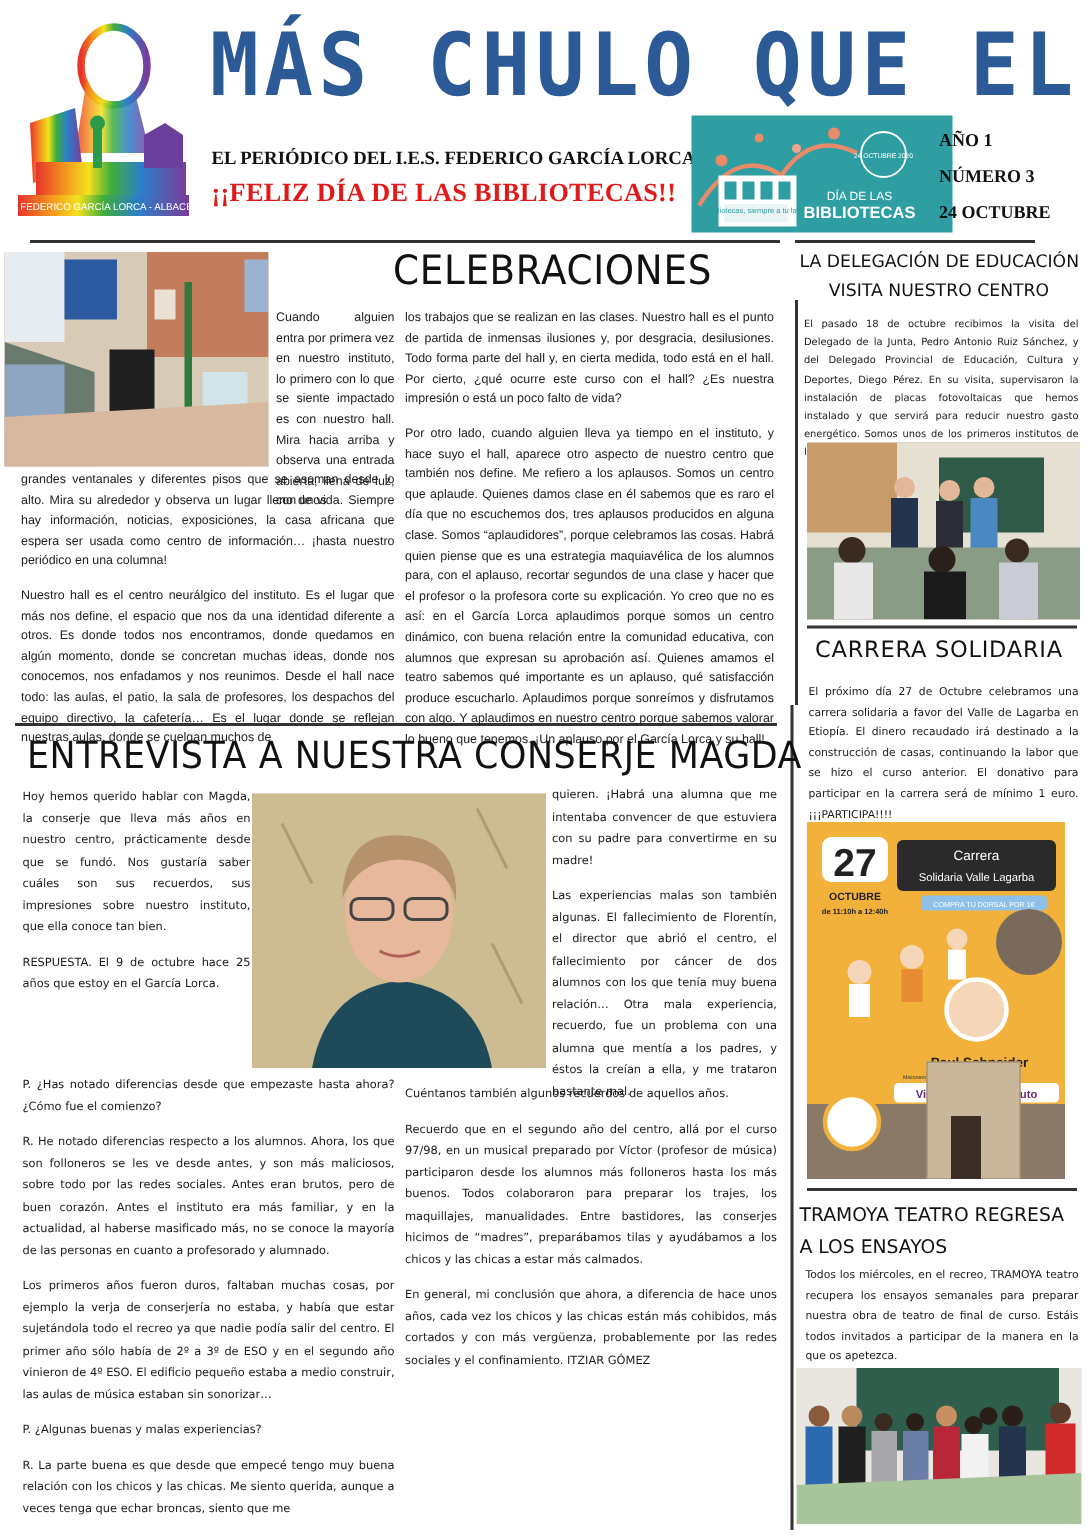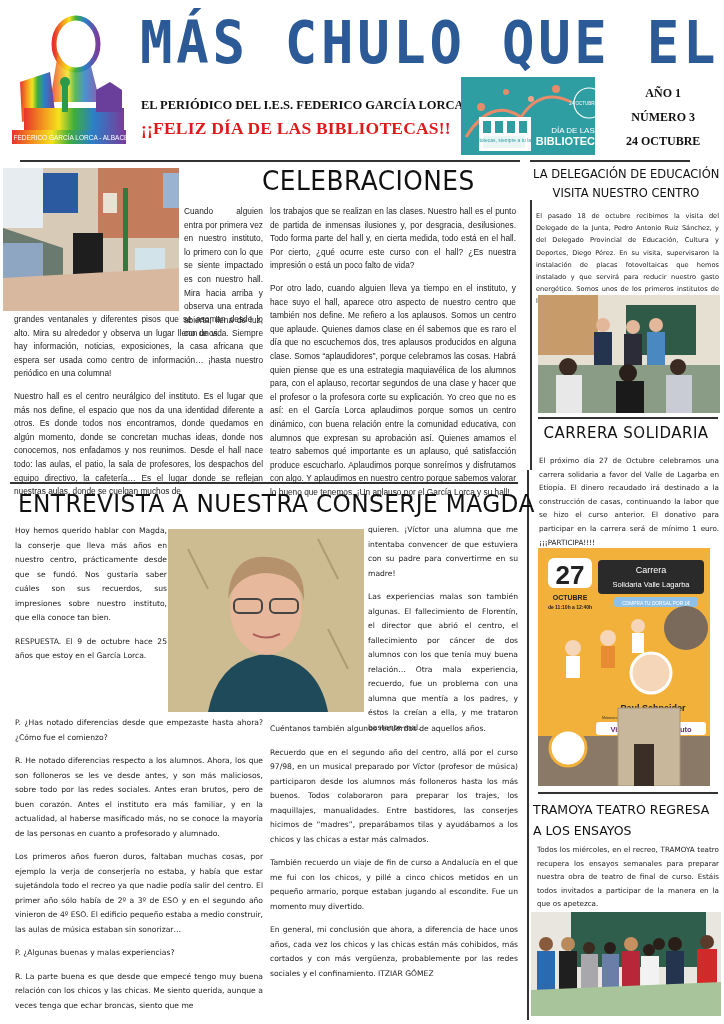--- a/index.html
+++ b/index.html
@@ -16,24 +16,24 @@
   }
   .subtitle {
     position: absolute; left: 141px; top: 98px; font-family: "Liberation Serif", serif;
     font-weight: bold; font-size: 12.5px; color: #111; text-align: center;
   }
   .celebrate {
     position: absolute; left: 141px; top: 118px; font-family: "Liberation Serif", serif;
     font-weight: bold; font-size: 17.5px; color: #e01a1a; letter-spacing: 0.2px; text-align: right;
   }
   .bib-banner {
-    position: absolute; left: 461px; top: 77px; width: 134px; height: 78px;
+    position: absolute; left: 461px; top: 77px; width: 174px; height: 78px;
     background: #2f9ea3; overflow: hidden;
   }
-  .issue-info { position: absolute; left: 626px; top: 86px; font-family: "Liberation Serif", serif; font-weight: bold; font-size: 12px; color: #111; text-align: center; }
+  .issue-info { position: absolute; left: 626px; top: 86px; font-family: "Liberation Serif", serif; font-weight: bold; font-size: 12px; color: #111; }
   .issue-info div { height: 24px; line-height: 14px; }
 
   .rule { position: absolute; background: #333; height: 1.5px; }
   .vrule { position: absolute; background: #333; width: 1.5px; }
 
   
   .calibri { font-family: "Liberation Sans", sans-serif; font-size: 8.3px; line-height: 13.6px; text-align: justify; color: #222; }
   .din { font-family: "DejaVu Sans", sans-serif; font-size: 7.6px; line-height: 14.5px; text-align: justify; color: #1a1a1a; }
   .sect-title { font-family: "DejaVu Sans", sans-serif; font-weight: normal; color: #111; white-space: nowrap; }
   p { margin-bottom: 9px; }
@@ -262,28 +262,27 @@
     <path d="M20 20 L40 60 M150 10 L170 50 M160 100 L180 140" stroke="#b09c72" stroke-width="2"></path>
     <path d="M40 183 Q50 130 98 125 Q150 130 160 183 Z" fill="#1f4a5a"></path>
     <ellipse cx="98" cy="80" rx="36" ry="46" fill="#e8b89c"></ellipse>
     <path d="M60 70 Q62 25 100 28 Q138 30 136 72 Q130 45 98 44 Q70 45 60 70 Z" fill="#b6926c"></path>
     <rect x="66" y="70" width="28" height="14" rx="5" fill="none" stroke="#444" stroke-width="2"></rect>
     <rect x="102" y="70" width="28" height="14" rx="5" fill="none" stroke="#444" stroke-width="2"></rect>
     <path d="M85 105 Q98 112 112 105" stroke="#b0605a" stroke-width="2" fill="none"></path>
   </svg>
 </div>
 <div class="din ent-right-top">
-  <p>quieren. ¡Víctor una alumna que me intentaba convencer de que estuviera con su padre para convertirme en su madre!</p>
+  <p>quieren. ¡Habrá una alumna que me intentaba convencer de que estuviera con su padre para convertirme en su madre!</p>
   <p>Las experiencias malas son también algunas. El fallecimiento de Florentín, el director que abrió el centro, el fallecimiento por cáncer de dos alumnos con los que tenía muy buena relación… Otra mala experiencia, recuerdo, fue un problema con una alumna que mentía a los padres, y éstos la creían a ella, y me trataron bastante mal.</p>
 </div>
 <div class="din ent-full">
   <p>P. ¿Has notado diferencias desde que empezaste hasta ahora? ¿Cómo fue el comienzo?</p>
   <p>R. He notado diferencias respecto a los alumnos. Ahora, los que son folloneros se les ve desde antes, y son más maliciosos, sobre todo por las redes sociales. Antes eran brutos, pero de buen corazón. Antes el instituto era más familiar, y en la actualidad, al haberse masificado más, no se conoce la mayoría de las personas en cuanto a profesorado y alumnado.</p>
   <p>Los primeros años fueron duros, faltaban muchas cosas, por ejemplo la verja  de conserjería no estaba, y había que estar sujetándola todo el recreo ya que nadie podía salir del centro. El primer año sólo había de 2º a 3º de ESO y en el segundo año vinieron de 4º ESO. El edificio pequeño estaba a medio construir, las aulas de música estaban sin sonorizar…</p>
   <p>P. ¿Algunas buenas y malas experiencias?</p>
   <p>R. La parte buena es que desde que empecé tengo muy buena relación con los chicos y las chicas. Me siento querida, aunque a veces tenga que echar broncas, siento que me</p>
 </div>
 <div class="din ent-col2">
   <p>Cuéntanos también algunos recuerdos de aquellos años.</p>
   <p>Recuerdo que en el segundo año del centro, allá por el curso 97/98, en un musical preparado por Víctor (profesor de música) participaron desde los alumnos más folloneros hasta los más buenos. Todos colaboraron para preparar los trajes, los maquillajes, manualidades. Entre bastidores, las conserjes hicimos de “madres”, preparábamos tilas y ayudábamos a los chicos y las chicas a estar más calmados.</p>
-  <p>También recuerdo un viaje de fin de curso a Andalucía en el que me fui con los chicos, y pillé a cinco chicos metidos en un pequeño armario, porque estaban jugando al escondite. Fue un momento muy divertido.</p>
   <p>En general, mi conclusión que ahora, a diferencia de hace unos años, cada vez los chicos y las chicas están más cohibidos, más cortados y con más vergüenza, probablemente por las redes sociales y el confinamiento. ITZIAR GÓMEZ</p>
 </div>
 
 </body></html>

